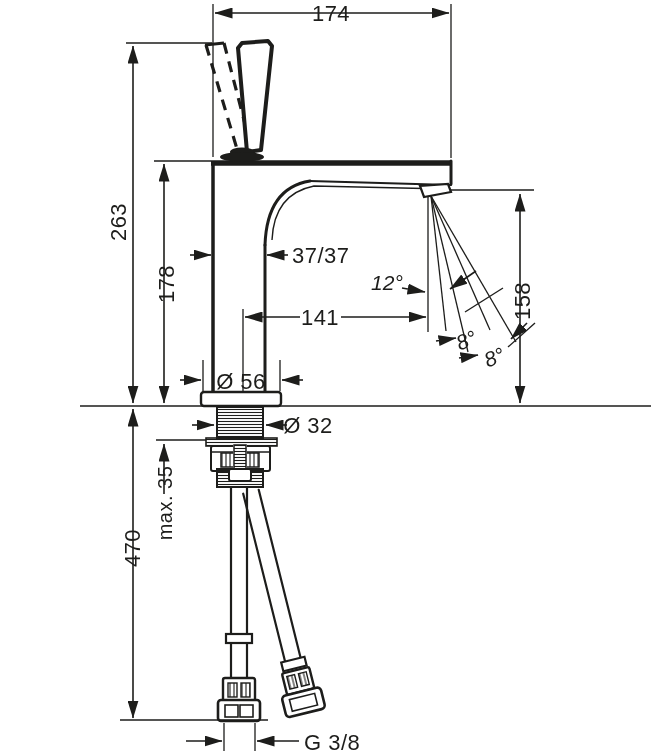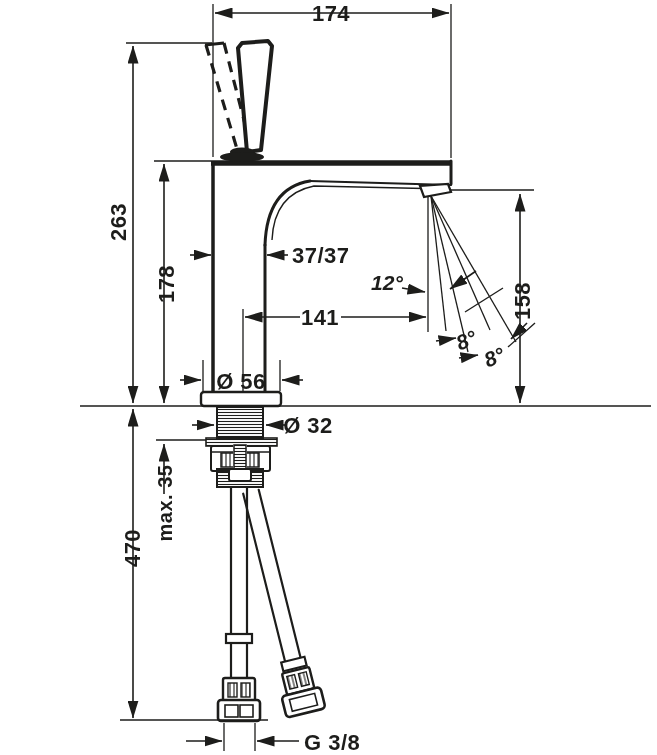--- a/index.html
+++ b/index.html
@@ -1,17 +1,17 @@
 <!DOCTYPE html>
 <html><head>
 <meta charset="utf-8">
 <style>
   html,body{margin:0;padding:0;background:#ffffff;}
   .stage{width:657px;height:755px;background:#ffffff;position:relative;overflow:hidden;
-         font-family:"Liberation Sans",sans-serif;font-weight:bold;}
+         font-family:"Liberation Sans",sans-serif;}
   svg{display:block;}
   .dimline{stroke:#1d1d1b;stroke-width:1.6;fill:none;}
   .extline{stroke:#1d1d1b;stroke-width:1.3;fill:none;}
   .prod2{stroke:#1d1d1b;stroke-width:2.2;fill:none;stroke-linecap:round;}
   .prod3{stroke:#1d1d1b;stroke-width:3;fill:none;stroke-linecap:round;}
   .dimtext{font-family:"Liberation Sans",sans-serif;font-size:22px;fill:#1d1d1b;letter-spacing:0.5px;}
   .dimtext-sm{font-family:"Liberation Sans",sans-serif;font-size:20px;fill:#1d1d1b;letter-spacing:0.5px;}
   .angletext{font-family:"Liberation Sans",sans-serif;font-size:21px;font-style:italic;fill:#1d1d1b;}
 </style>
 </head>

